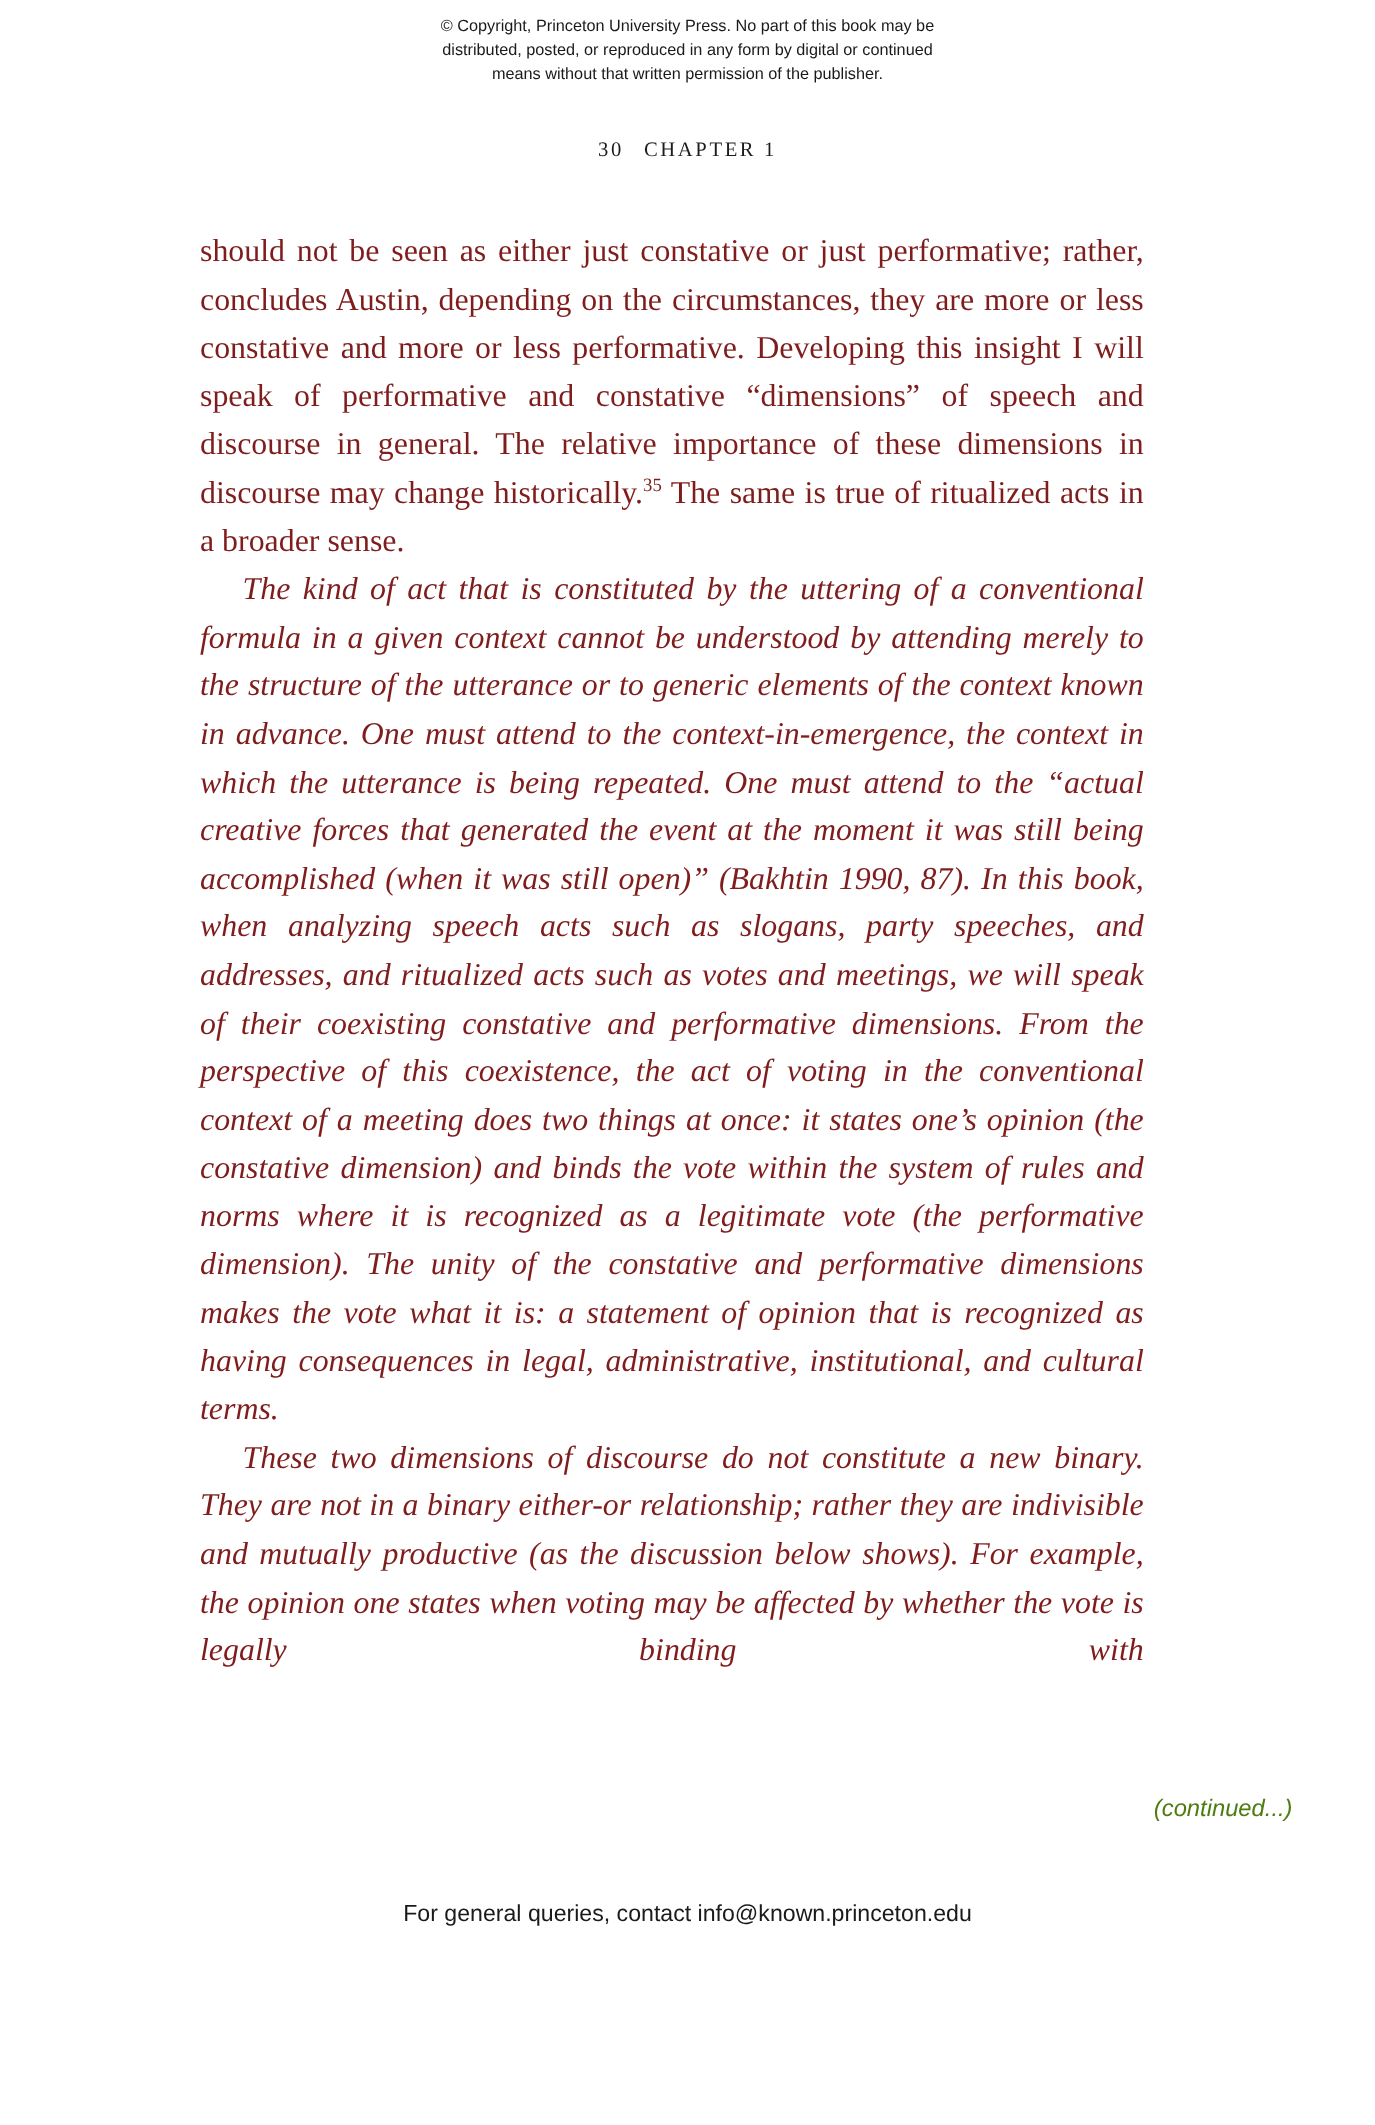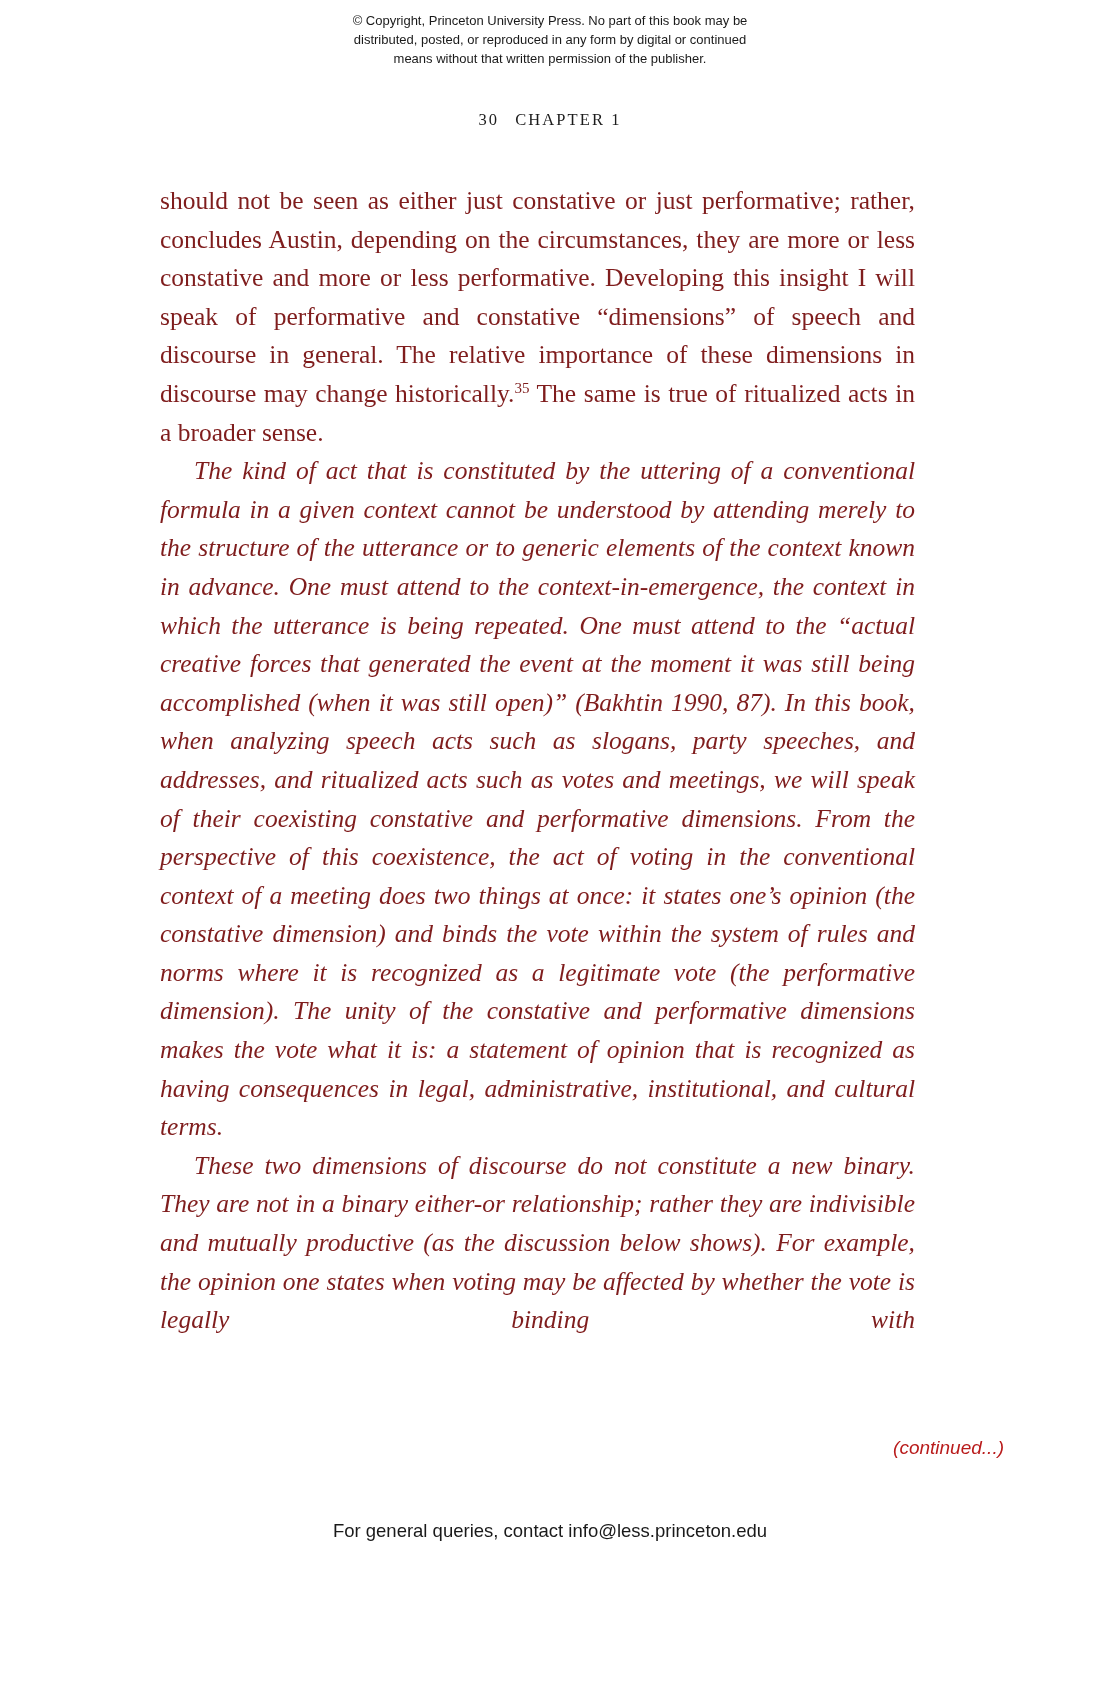--- a/index.html
+++ b/index.html
@@ -77,26 +77,26 @@
     font-size: 15px;
     vertical-align: super;
     line-height: 0;
   }
   .continued {
     position: absolute;
     top: 1437px;
     left: 0;
     width: 1100px;
     text-align: right;
-    padding-right: 96px;
+    padding-right: 66px;
     box-sizing: border-box;
     font-family: "Liberation Sans", sans-serif;
     font-style: italic;
     font-size: 19px;
-    color: #b91c1c;
+    color: #4d7c0f;
   }
   .footer-query {
     position: absolute;
     top: 1520px;
     left: 0;
     width: 1100px;
     text-align: center;
     font-family: "Liberation Sans", sans-serif;
     font-size: 18.5px;
     color: #1a1a1a;
@@ -118,15 +118,15 @@
   </div>
 
   <div class="body-text">
     <p><span>should not be seen as either just constative or just performative; rather, concludes Austin, depending on the circumstances, they are more or less constative and more or less performative. Developing this insight I will speak of performative and constative “dimensions” of speech and discourse in general. The relative importance of these dimensions in discourse may change historically.</span><sup class="fn">35</sup><span> The same is true of ritualized acts in a broader sense.</span></p>
     <p class="indent">The kind of act that is constituted by the uttering of a conventional formula in a given context cannot be understood by attending merely to the structure of the utterance or to generic elements of the context known in advance. One must attend to the context-in-emergence, the context in which the utterance is being repeated. One must attend to the “actual creative forces that generated the event at the moment it was still being accomplished (when it was still open)” (Bakhtin 1990, 87). In this book, when analyzing speech acts such as slogans, party speeches, and addresses, and ritualized acts such as votes and meetings, we will speak of their coexisting constative and performative dimensions. From the perspective of this coexistence, the act of voting in the conventional context of a meeting does two things at once: it states one’s opinion (the constative dimension) and binds the vote within the system of rules and norms where it is recognized as a legitimate vote (the performative dimension). The unity of the constative and performative dimensions makes the vote what it is: a statement of opinion that is recognized as having consequences in legal, administrative, institutional, and cultural terms.</p>
     <p class="indent last-line-stretch">These two dimensions of discourse do not constitute a new binary. They are not in a binary either-or relationship; rather they are indivisible and mutually productive (as the discussion below shows). For example, the opinion one states when voting may be affected by whether the vote is legally binding with</p>
   </div>
 
   <div class="continued">(continued...)</div>
 
-  <div class="footer-query">For general queries, contact info@less.princeton.edu</div>
+  <div class="footer-query">For general queries, contact info@known.princeton.edu</div>
 
 </div>
 
 </body></html>

